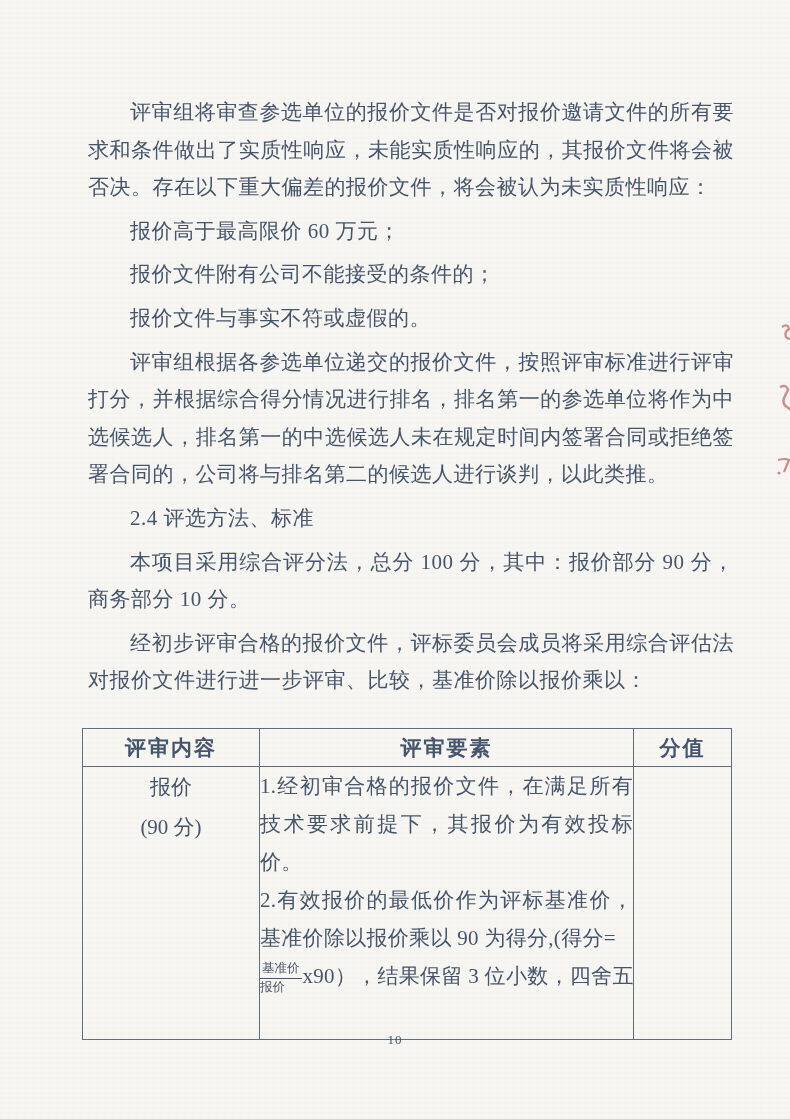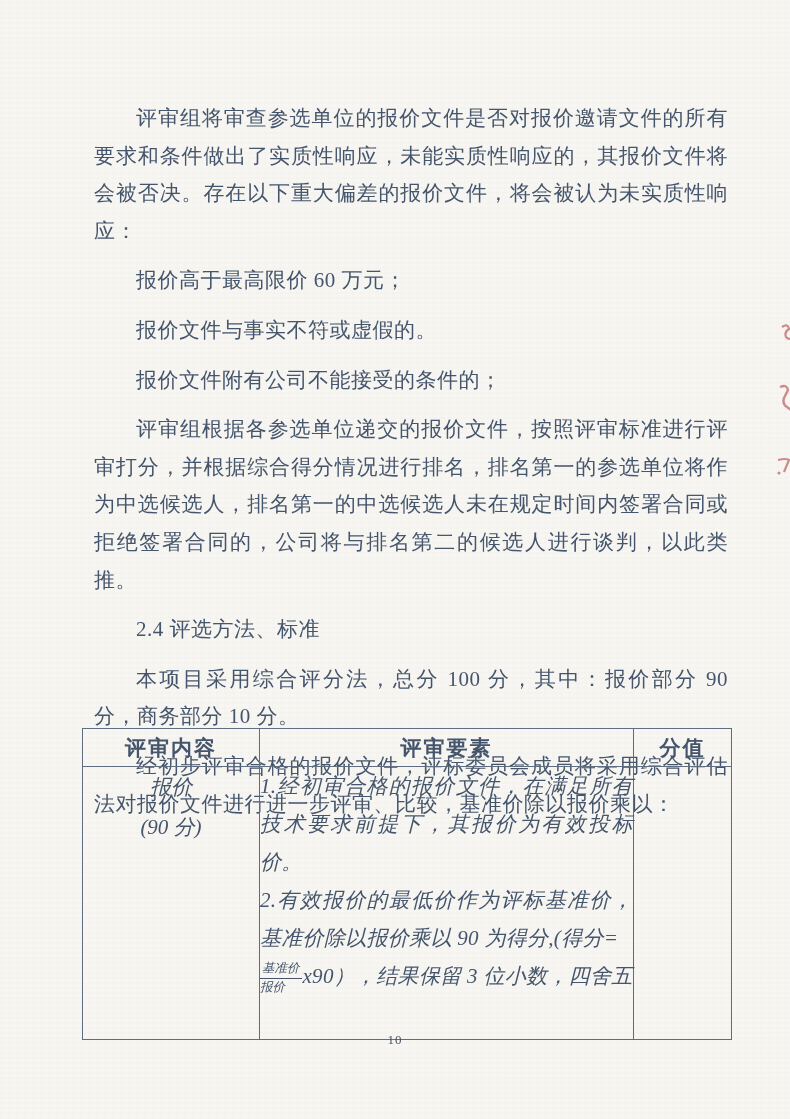--- a/index.html
+++ b/index.html
@@ -17,21 +17,21 @@
   }
   .doc{
     position:absolute;
     left:82px;top:88px;
     width:658px;
     font-size:21px;
     line-height:37.6px;
     letter-spacing:0.5px;
     text-align:justify;
   }
-  .doc p{margin:12px;text-indent:2em;}
+  .doc p{margin:6px;text-indent:2em;}
   .eval-table{
     position:absolute;
     left:82px;top:728px;
     width:649px;
     border-collapse:collapse;
     table-layout:fixed;
     font-size:21px;
     color:#45556c;
   }
   .eval-table th,.eval-table td{
@@ -91,43 +91,43 @@
   }
 </style>
 </head>
 <body>
 
 <div class="page">
 
   <main class="doc">
     <p>评审组将审查参选单位的报价文件是否对报价邀请文件的所有要求和条件做出了实质性响应，未能实质性响应的，其报价文件将会被否决。存在以下重大偏差的报价文件，将会被认为未实质性响应：</p>
     <p>报价高于最高限价 60 万元；</p>
+    <p>报价文件附有公司不能接受的条件的；</p>
     <p>报价文件与事实不符或虚假的。</p>
-    <p>报价文件附有公司不能接受的条件的；</p>
     <p>评审组根据各参选单位递交的报价文件，按照评审标准进行评审打分，并根据综合得分情况进行排名，排名第一的参选单位将作为中选候选人，排名第一的中选候选人未在规定时间内签署合同或拒绝签署合同的，公司将与排名第二的候选人进行谈判，以此类推。</p>
     <p>2.4 评选方法、标准</p>
     <p>本项目采用综合评分法，总分 100 分，其中：报价部分 90 分，商务部分 10 分。</p>
     <p>经初步评审合格的报价文件，评标委员会成员将采用综合评估法对报价文件进行进一步评审、比较，基准价除以报价乘以：</p>
   </main>
 
   <table class="eval-table">
     <colgroup>
       <col class="col-content">
         <col class="col-factors">
         <col class="col-score">
     </colgroup>
     <thead>
       <tr>
         <th>评审内容</th>
         <th>评审要素</th>
         <th>分值</th>
       </tr>
     </thead>
     <tbody>
-      <tr style="height:273px;font-style:italic;">
+      <tr style="height:273px;">
         <td class="cell-content">
           <div>报价</div>
           <div>(90 分)</div>
         </td>
         <td class="cell-factors">
           <p>1.经初审合格的报价文件，在满足所有技术要求前提下，其报价为有效投标价。</p>
           <p>2.有效报价的最低价作为评标基准价，基准价除以报价乘以 90 为得分,(得分=</p>
           <p class="formula-line"><span class="frac"><span class="num">基准价</span><span class="den">报价</span></span><span>x90），结果保留 3 位小数，四舍五</span></p>
         </td>
         <td></td>

